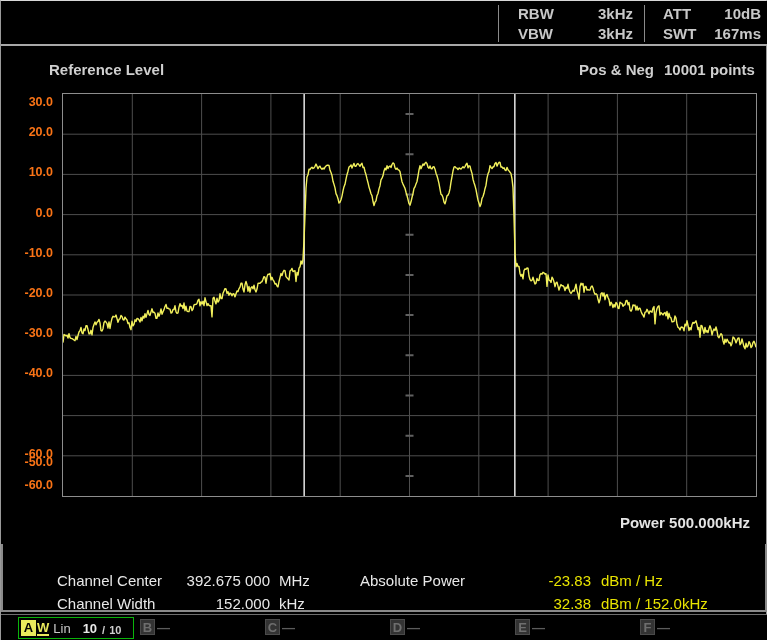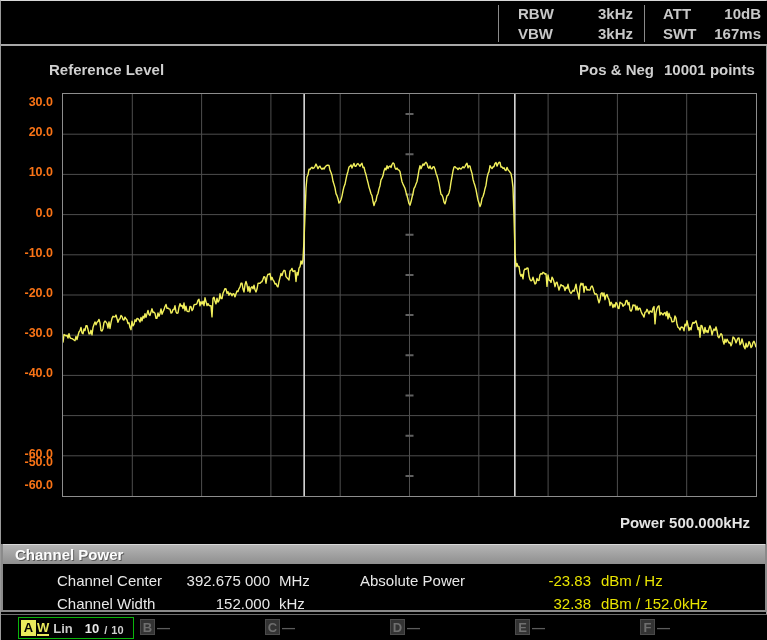--- a/index.html
+++ b/index.html
@@ -40,21 +40,21 @@
 
   
   .softbar { position:absolute; left:0; top:613px; width:766px; height:27px; background:#000;
     border-top:1px solid #6f6f6f; }
   .trace-a { position:absolute; left:17px; top:2px; width:116px; height:22px;
     border:1px solid #0ab40a; display:flex; align-items:center; }
   .ta-letter { display:inline-block; width:15px; height:16px; margin-left:2px; background:#e9e95c;
     color:#000; font-size:13px; font-weight:700; text-align:center; line-height:16px; }
   .ta-mode { color:#e9e95c; font-size:13px; font-weight:700; margin-left:1px;
     border-bottom:2px solid #e9e95c; line-height:13px; height:15px; }
-  .ta-avg { color:#c9c9c9; font-size:13px; font-weight:700; margin-left:4px; }
+  .ta-avg { color:#c9c9c9; font-size:13px; font-weight:400; margin-left:4px; }
   .ta-count { color:#e8e8e8; font-size:13px; font-weight:700; margin-left:12px; }
   .ta-sep { color:#cfcfcf; font-size:11px; font-weight:700; margin-left:5px; margin-top:4px; }
   .ta-total { color:#cfcfcf; font-size:11px; font-weight:700; margin-left:4px; margin-top:4px; }
   .trace-dim { position:absolute; top:3px; height:18px; display:flex; align-items:center; }
   .td-letter { display:inline-block; width:15px; height:16px; background:#333;
     border:1px solid #4a4a4a; color:#6e6e6e; font-size:13px; font-weight:700;
     text-align:center; line-height:15px; }
   .td-dash { color:#5c5c5c; font-size:13px; font-weight:700; margin-left:2px; }
 </style>
 </head>
@@ -99,21 +99,20 @@
         <path d="M342.5,20.1H350.5M342.5,60.3H350.5M342.5,100.5H350.5M342.5,140.7H350.5M342.5,180.9H350.5M342.5,221.1H350.5M342.5,261.3H350.5M342.5,301.5H350.5M342.5,341.7H350.5M342.5,381.9H350.5" stroke="#606060" stroke-width="2" fill="none"></path>
         <line x1="241.164" y1="0" x2="241.164" y2="402" stroke="#e6e6e6" stroke-width="1.5"></line>
         <line x1="451.836" y1="0" x2="451.836" y2="402" stroke="#e6e6e6" stroke-width="1.5"></line>
         <polyline points="0.0,248.6 1.0,240.5 2.0,241.1 3.0,241.9 4.0,241.2 5.0,244.0 6.0,239.7 7.0,243.6 8.0,244.4 9.0,244.7 10.0,245.2 11.0,246.0 12.0,246.7 13.0,242.5 14.0,245.5 15.0,241.5 16.0,238.0 17.0,236.6 18.0,233.5 19.0,239.0 20.0,239.8 21.0,234.9 22.0,236.6 23.0,231.6 24.0,231.8 25.0,235.5 26.0,239.8 27.0,239.8 28.0,236.3 29.0,240.9 30.0,233.5 31.0,230.6 32.0,228.0 33.0,230.8 34.0,228.2 35.0,227.4 36.0,225.4 37.0,228.9 38.0,236.7 39.0,237.0 40.0,234.7 41.0,228.6 42.0,227.1 43.0,228.1 44.0,229.6 45.0,234.0 46.0,227.9 47.0,234.5 48.0,228.7 49.0,224.4 50.0,222.2 51.0,222.9 52.0,222.9 53.0,221.0 54.0,224.6 55.0,228.2 56.0,225.4 57.0,224.7 58.0,221.4 59.0,222.4 60.0,225.5 61.0,226.0 62.0,223.1 63.0,224.8 64.0,226.0 65.0,229.5 66.0,228.8 67.0,233.5 68.0,235.7 69.0,227.3 70.0,231.8 71.0,230.3 72.0,225.8 73.0,227.5 74.0,224.4 75.0,224.7 76.0,226.0 77.0,228.0 78.0,223.5 79.0,226.9 80.0,222.3 81.0,224.1 82.0,219.6 83.0,223.3 84.0,219.9 85.0,216.5 86.0,220.5 87.0,221.4 88.0,217.9 89.0,214.8 90.0,218.5 91.0,218.1 92.0,219.4 93.0,224.3 94.0,224.2 95.0,218.9 96.0,222.2 97.0,219.5 98.0,214.9 99.0,220.2 100.0,217.7 101.0,215.6 102.0,212.5 103.0,210.5 104.0,214.3 105.0,214.1 106.0,214.9 107.0,215.1 108.0,219.0 109.0,218.5 110.0,215.5 111.0,215.5 112.0,211.8 113.0,217.8 114.0,219.3 115.0,218.8 116.0,213.2 117.0,209.6 118.0,212.2 119.0,211.4 120.0,214.6 121.0,209.0 122.0,216.7 123.0,212.3 124.0,217.2 125.0,217.5 126.0,217.6 127.0,212.4 128.0,212.6 129.0,216.5 130.0,215.1 131.0,210.8 132.0,210.5 133.0,210.4 134.0,209.4 135.0,206.3 136.0,205.3 137.0,211.9 138.0,207.7 139.0,210.1 140.0,207.2 141.0,211.6 142.0,203.8 143.0,207.7 144.0,211.6 145.0,209.6 146.0,211.3 147.0,211.9 148.0,211.7 149.0,222.9 150.0,204.3 151.0,203.2 152.0,207.0 153.0,209.9 154.0,204.1 155.0,208.1 156.0,206.7 157.0,199.8 158.0,204.5 159.0,204.6 160.0,199.3 161.0,197.0 162.0,194.6 163.0,195.0 164.0,199.4 165.0,197.7 166.0,201.2 167.0,199.0 168.0,199.6 169.0,201.8 170.0,199.8 171.0,200.0 172.0,202.9 173.0,199.7 174.0,196.9 175.0,197.6 176.0,194.6 177.0,193.1 178.0,189.1 179.0,189.2 180.0,195.1 181.0,198.0 182.0,190.8 183.0,187.5 184.0,190.8 185.0,197.2 186.0,192.5 187.0,198.2 188.0,193.8 189.0,192.8 190.0,194.8 191.0,191.2 192.0,195.8 193.0,197.9 194.0,195.1 195.0,189.5 196.0,189.1 197.0,189.3 198.0,188.2 199.0,187.6 200.0,185.3 201.0,182.6 202.0,183.3 203.0,189.2 204.0,182.8 205.0,180.2 206.0,180.4 207.0,179.5 208.0,185.9 209.0,183.3 210.0,185.9 211.0,187.2 212.0,190.1 213.0,189.6 214.0,192.0 215.0,192.9 216.0,187.7 217.0,183.6 218.0,179.5 219.0,181.6 220.0,178.1 221.0,176.3 222.0,176.6 223.0,182.6 224.0,183.8 225.0,184.9 226.0,186.0 227.0,177.1 228.0,176.2 229.0,174.4 230.0,177.5 231.0,177.1 232.0,176.7 233.0,187.5 234.0,178.5 235.0,181.1 236.0,174.1 237.0,172.8 238.0,166.9 239.0,170.1 240.0,165.6 241.0,146.6 242.0,120.7 243.0,94.3 244.0,83.0 245.0,80.8 246.0,75.3 247.0,75.5 248.0,74.1 249.0,73.2 250.0,74.5 251.0,73.9 252.0,72.3 253.0,70.1 254.0,72.2 255.0,74.7 256.0,72.8 257.0,72.2 258.0,74.3 259.0,75.2 260.0,74.1 261.0,75.1 262.0,73.1 263.0,72.0 264.0,71.2 265.0,71.2 266.0,71.4 267.0,76.3 268.0,78.5 269.0,81.6 270.0,87.3 271.0,90.4 272.0,93.9 273.0,99.6 274.0,101.6 275.0,104.7 276.0,109.0 277.0,108.2 278.0,105.8 279.0,102.1 280.0,96.8 281.0,92.7 282.0,90.3 283.0,85.2 284.0,80.7 285.0,77.2 286.0,73.0 287.0,72.2 288.0,70.9 289.0,74.1 290.0,71.6 291.0,69.4 292.0,72.2 293.0,72.2 294.0,70.2 295.0,69.6 296.0,70.9 297.0,72.3 298.0,70.4 299.0,69.3 300.0,73.6 301.0,73.2 302.0,77.5 303.0,80.7 304.0,84.9 305.0,88.7 306.0,93.1 307.0,96.3 308.0,99.7 309.0,101.8 310.0,107.5 311.0,111.6 312.0,108.1 313.0,106.9 314.0,101.7 315.0,99.5 316.0,94.9 317.0,91.7 318.0,85.8 319.0,84.1 320.0,81.8 321.0,76.9 322.0,74.2 323.0,75.9 324.0,71.8 325.0,74.5 326.0,72.6 327.0,72.0 328.0,73.4 329.0,70.5 330.0,68.9 331.0,69.7 332.0,73.8 333.0,75.3 334.0,74.1 335.0,75.7 336.0,76.2 337.0,77.7 338.0,82.8 339.0,87.7 340.0,90.1 341.0,92.3 342.0,94.4 343.0,98.2 344.0,101.5 345.0,105.5 346.0,109.6 347.0,111.2 348.0,107.8 349.0,103.5 350.0,99.5 351.0,94.4 352.0,92.9 353.0,89.9 354.0,87.5 355.0,82.0 356.0,76.0 357.0,71.6 358.0,74.7 359.0,72.3 360.0,69.9 361.0,71.2 362.0,69.3 363.0,68.3 364.0,69.7 365.0,73.2 366.0,74.3 367.0,71.9 368.0,74.5 369.0,74.8 370.0,72.9 371.0,72.7 372.0,75.2 373.0,79.2 374.0,81.7 375.0,85.4 376.0,89.6 377.0,95.2 378.0,100.3 379.0,101.1 380.0,103.6 381.0,108.2 382.0,109.8 383.0,106.2 384.0,101.9 385.0,101.1 386.0,99.0 387.0,94.9 388.0,88.2 389.0,82.6 390.0,77.0 391.0,73.1 392.0,72.6 393.0,73.9 394.0,74.1 395.0,75.6 396.0,74.0 397.0,74.5 398.0,75.1 399.0,73.9 400.0,72.7 401.0,73.9 402.0,72.6 403.0,70.5 404.0,69.2 405.0,73.9 406.0,71.8 407.0,72.2 408.0,76.3 409.0,79.4 410.0,85.2 411.0,88.7 412.0,91.8 413.0,95.7 414.0,101.0 415.0,106.1 416.0,109.3 417.0,112.5 418.0,110.1 419.0,104.3 420.0,102.5 421.0,99.3 422.0,94.7 423.0,91.2 424.0,84.1 425.0,79.8 426.0,77.6 427.0,71.6 428.0,73.4 429.0,74.5 430.0,73.0 431.0,72.5 432.0,69.5 433.0,68.5 434.0,72.1 435.0,69.9 436.0,68.3 437.0,68.5 438.0,73.1 439.0,73.0 440.0,74.4 441.0,73.7 442.0,75.9 443.0,76.6 444.0,73.4 445.0,75.7 446.0,76.9 447.0,78.2 448.0,79.6 449.0,84.8 450.0,93.7 451.0,123.1 452.0,158.3 453.0,172.7 454.0,169.4 455.0,172.5 456.0,172.4 457.0,179.4 458.0,182.2 459.0,180.3 460.0,184.9 461.0,176.7 462.0,174.9 463.0,175.4 464.0,174.0 465.0,174.2 466.0,182.0 467.0,185.5 468.0,186.8 469.0,186.4 470.0,183.2 471.0,187.1 472.0,190.0 473.0,189.2 474.0,184.5 475.0,186.5 476.0,186.4 477.0,180.7 478.0,179.5 479.0,180.2 480.0,178.3 481.0,178.8 482.0,180.2 483.0,179.7 484.0,192.4 485.0,181.0 486.0,186.2 487.0,186.6 488.0,188.5 489.0,183.2 490.0,184.9 491.0,187.9 492.0,192.7 493.0,188.8 494.0,188.2 495.0,192.2 496.0,196.1 497.0,192.8 498.0,190.6 499.0,191.8 500.0,191.8 501.0,193.0 502.0,196.5 503.0,193.1 504.0,194.4 505.0,190.3 506.0,195.3 507.0,198.1 508.0,199.4 509.0,197.9 510.0,196.3 511.0,197.2 512.0,194.3 513.0,190.2 514.0,196.6 515.0,200.1 516.0,205.1 517.0,192.7 518.0,189.1 519.0,191.0 520.0,189.5 521.0,198.2 522.0,192.4 523.0,192.5 524.0,196.0 525.0,195.6 526.0,196.1 527.0,196.1 528.0,192.9 529.0,191.9 530.0,194.0 531.0,197.9 532.0,200.3 533.0,199.8 534.0,200.8 535.0,205.3 536.0,208.9 537.0,205.8 538.0,199.5 539.0,198.7 540.0,202.0 541.0,199.0 542.0,205.7 543.0,201.4 544.0,200.5 545.0,203.5 546.0,205.6 547.0,211.6 548.0,208.1 549.0,210.0 550.0,213.5 551.0,210.4 552.0,213.0 553.0,208.4 554.0,209.6 555.0,214.0 556.0,214.5 557.0,208.2 558.0,209.1 559.0,209.4 560.0,212.3 561.0,211.0 562.0,210.8 563.0,206.7 564.0,206.5 565.0,210.7 566.0,208.5 567.0,215.8 568.0,217.2 569.0,215.3 570.0,210.9 571.0,211.6 572.0,211.1 573.0,216.0 574.0,212.2 575.0,216.1 576.0,214.3 577.0,214.3 578.0,217.2 579.0,219.8 580.0,221.1 581.0,223.1 582.0,218.4 583.0,217.9 584.0,215.3 585.0,217.4 586.0,219.8 587.0,217.0 588.0,217.4 589.0,218.2 590.0,214.1 591.0,212.6 592.0,229.9 593.0,218.9 594.0,214.5 595.0,212.5 596.0,211.8 597.0,221.1 598.0,218.7 599.0,219.8 600.0,220.9 601.0,219.2 602.0,218.5 603.0,221.8 604.0,217.4 605.0,224.8 606.0,219.3 607.0,223.2 608.0,223.9 609.0,227.8 610.0,227.7 611.0,227.3 612.0,222.0 613.0,224.0 614.0,230.3 615.0,233.4 616.0,234.0 617.0,235.9 618.0,233.2 619.0,233.0 620.0,233.8 621.0,236.8 622.0,230.2 623.0,231.8 624.0,226.8 625.0,231.5 626.0,236.5 627.0,233.6 628.0,235.8 629.0,230.7 630.0,228.4 631.0,229.2 632.0,228.3 633.0,226.8 634.0,230.8 635.0,235.6 636.0,233.4 637.0,243.2 638.0,231.4 639.0,231.9 640.0,235.7 641.0,239.4 642.0,233.4 643.0,238.2 644.0,236.5 645.0,238.6 646.0,234.6 647.0,231.8 648.0,234.9 649.0,241.0 650.0,237.0 651.0,235.1 652.0,236.5 653.0,233.0 654.0,236.8 655.0,242.6 656.0,243.7 657.0,241.5 658.0,239.7 659.0,241.0 660.0,246.9 661.0,250.0 662.0,245.1 663.0,248.4 664.0,245.2 665.0,247.0 666.0,249.0 667.0,248.5 668.0,251.8 669.0,249.2 670.0,243.0 671.0,243.8 672.0,245.7 673.0,248.9 674.0,246.4 675.0,244.1 676.0,243.9 677.0,250.7 678.0,249.3 679.0,244.9 680.0,248.8 681.0,252.8 682.0,254.8 683.0,249.3 684.0,253.1 685.0,251.8 686.0,247.7 687.0,249.4 688.0,253.5 689.0,252.2 690.0,248.5 691.0,247.2 692.0,249.8 693.0,253.3" stroke="#f2f05c" stroke-width="1.4" fill="none" stroke-linejoin="round"></polyline>
       </svg>
   </div>
 
   <span class="disp-label" style="right:16px; top:513px; color:#e4e4e4">Power 500.000kHz</span>
 
   <div class="cp-section">
-    <div class="cp-header">Channel Power</div>
 
     <span class="cp-text cp-white" style="left:54px; top:28px">Channel Center</span>
     <span class="cp-text cp-white ra" style="left:167px; top:28px; width:100px">392.675 000</span>
     <span class="cp-text cp-white" style="left:276px; top:28px">MHz</span>
     <span class="cp-text cp-white" style="left:357px; top:28px">Absolute Power</span>
     <span class="cp-text cp-yellow ra" style="left:508px; top:28px; width:80px">-23.83</span>
     <span class="cp-text cp-yellow" style="left:598px; top:28px">dBm / Hz</span>
 
     <span class="cp-text cp-white" style="left:54px; top:51px">Channel Width</span>
     <span class="cp-text cp-white ra" style="left:167px; top:51px; width:100px">152.000</span>

